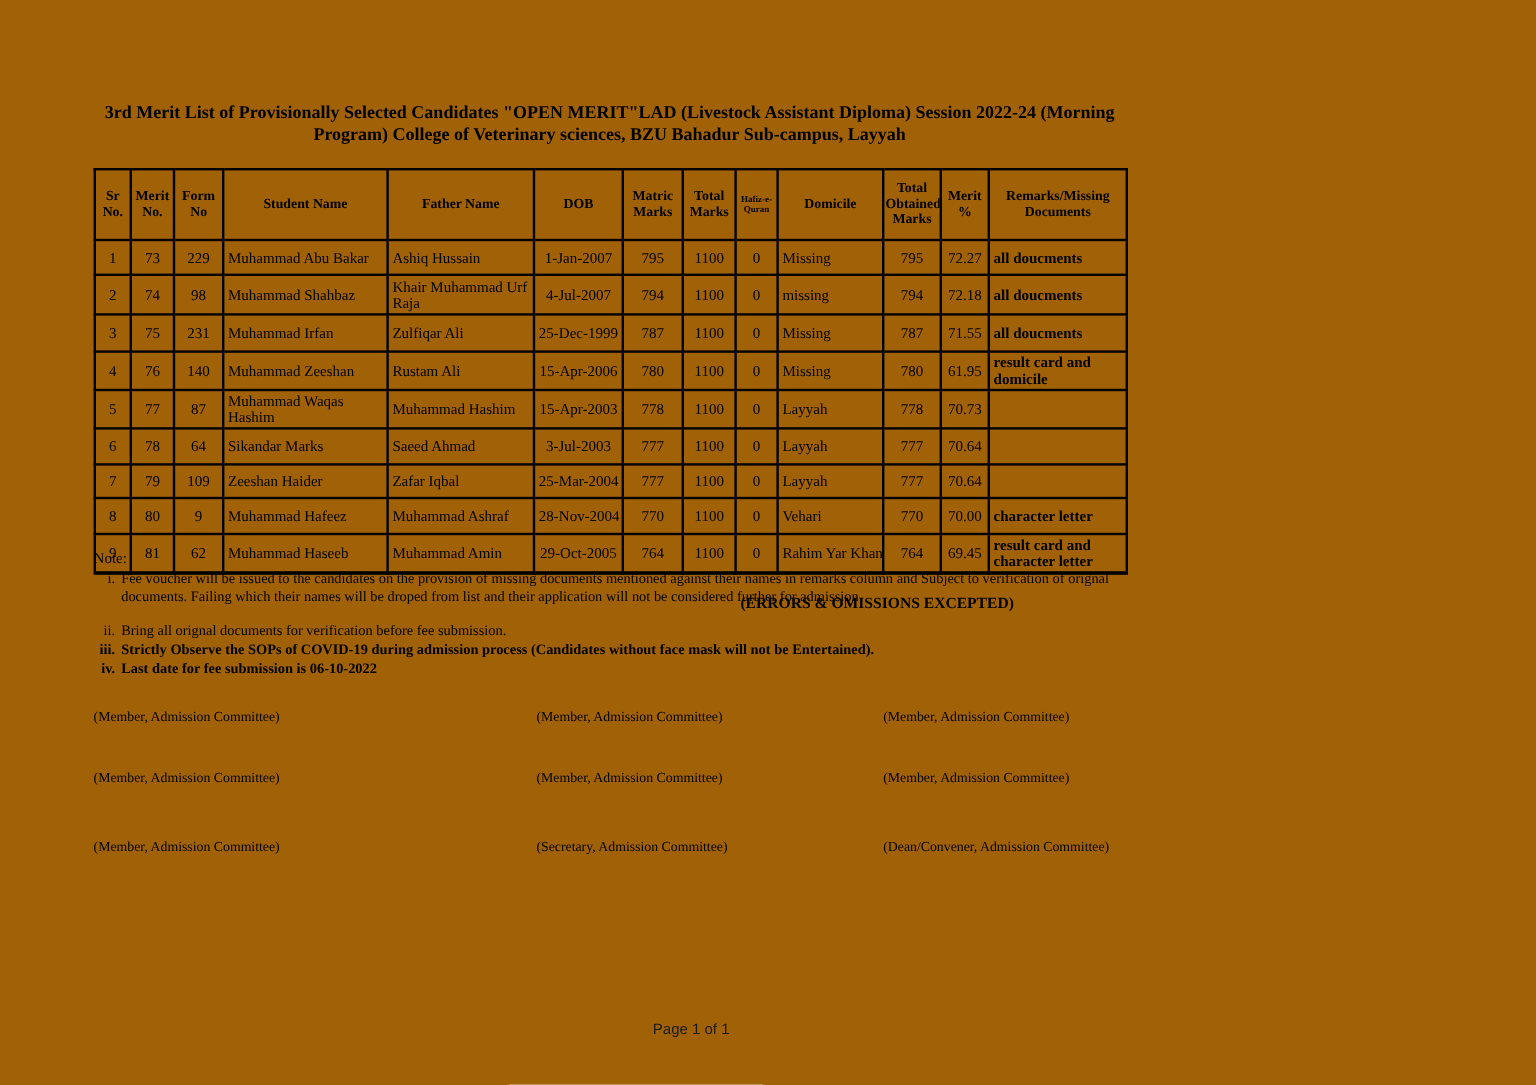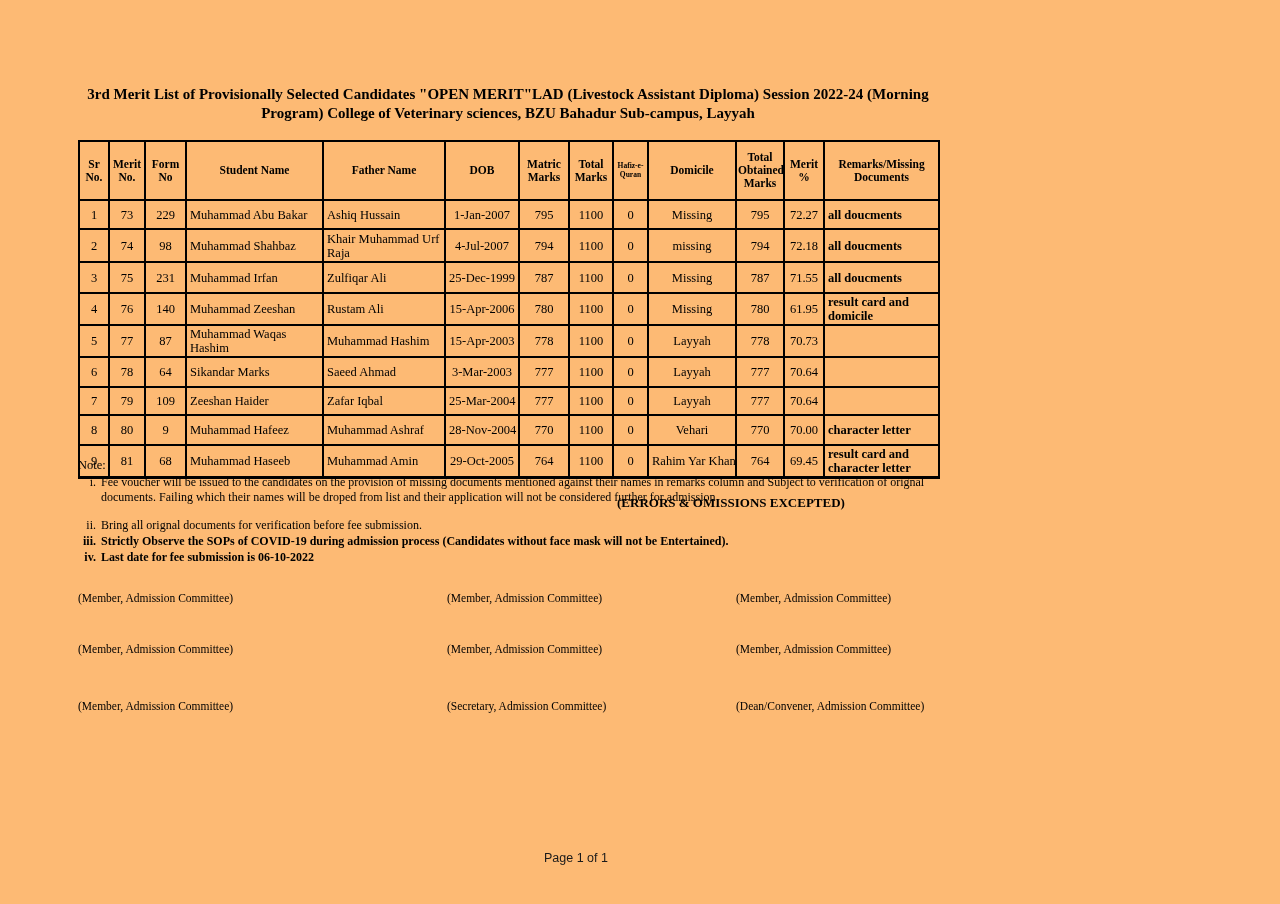--- a/index.html
+++ b/index.html
@@ -1,17 +1,17 @@
 <!DOCTYPE html>
 <html><head>
 <meta charset="utf-8">
 <style>
   html,body { margin:0; padding:0; background:#e8e8e8; }
   .page {
-    position:relative; width:1280px; height:904px; background:#fdba74;
+    position:relative; width:1280px; height:904px; background:#a16207;
     font-family:"Liberation Serif", serif; color:#000; overflow:hidden;
     margin:0 auto;
   }
   .title {
     position:absolute; left:78px; top:85px; width:860px;
     text-align:center; font-weight:bold; font-size:15px; line-height:19px;
   }
   table.merit {
     position:absolute; left:78px; top:140px; width:860px;
     border-collapse:collapse; table-layout:fixed;
@@ -22,21 +22,21 @@
     font-size:11.5px; font-weight:bold; text-align:center;
     vertical-align:middle; padding:1px; line-height:13px;
   }
   table.merit th.small-head { font-size:7.5px; line-height:8.5px; }
   table.merit td {
     font-size:12.5px; vertical-align:middle; padding:1px 3px; line-height:14px;
   }
   td.c-num   { text-align:center; }
   td.c-name  { font-size:13px; text-align:left; }
   td.c-dob   { text-align:center; white-space:nowrap;margin-left:26px; }
-  td.c-dom   { text-align:center; white-space:nowrap; }
+  td.c-dom   { text-align:left; white-space:nowrap; }
   td.c-rem   { font-size:8.5px; font-weight:bold; text-align:left;
                padding:1px 2px; line-height:10px; }
   .notes { position:absolute; left:78px; top:458px; width:862px; font-size:12px; }
   .notes-head { position:relative; height:15px; }
   .note-label { font-weight:normal; font-size:12.5px; }
   .errors-label { position:absolute; left:539px; top:1px; font-weight:bold; font-size:13px;margin-top:36px; }
   .note-items { margin-top:2px; }
   .note-item { display:flex; line-height:15px; margin-top:1px; }
   .note-item .rn { width:18px; text-align:right; margin-right:5px; flex:none; }
   .note-item .nt { flex:1; }
@@ -163,21 +163,21 @@
           <td class="c-num">778</td>
           <td class="c-num">70.73</td>
           <td class="c-rem"></td>
         </tr>
         <tr style="height: 30px;">
           <td class="c-num">6</td>
           <td class="c-num">78</td>
           <td class="c-num">64</td>
           <td class="c-name">Sikandar Marks</td>
           <td class="c-name">Saeed Ahmad</td>
-          <td class="c-dob">3-Mar-2003</td>
+          <td class="c-dob">3-Jul-2003</td>
           <td class="c-num">777</td>
           <td class="c-num">1100</td>
           <td class="c-num">0</td>
           <td class="c-dom">Layyah</td>
           <td class="c-num">777</td>
           <td class="c-num">70.64</td>
           <td class="c-rem"></td>
         </tr>
         <tr style="height: 28px;">
           <td class="c-num">7</td>
@@ -205,21 +205,21 @@
           <td class="c-num">1100</td>
           <td class="c-num">0</td>
           <td class="c-dom">Vehari</td>
           <td class="c-num">770</td>
           <td class="c-num">70.00</td>
           <td class="c-rem">character letter</td>
         </tr>
         <tr style="height: 32px;">
           <td class="c-num">9</td>
           <td class="c-num">81</td>
-          <td class="c-num">68</td>
+          <td class="c-num">62</td>
           <td class="c-name">Muhammad Haseeb</td>
           <td class="c-name">Muhammad Amin</td>
           <td class="c-dob">29-Oct-2005</td>
           <td class="c-num">764</td>
           <td class="c-num">1100</td>
           <td class="c-num">0</td>
           <td class="c-dom">Rahim Yar Khan</td>
           <td class="c-num">764</td>
           <td class="c-num">69.45</td>
           <td class="c-rem">result card and  character letter</td>

